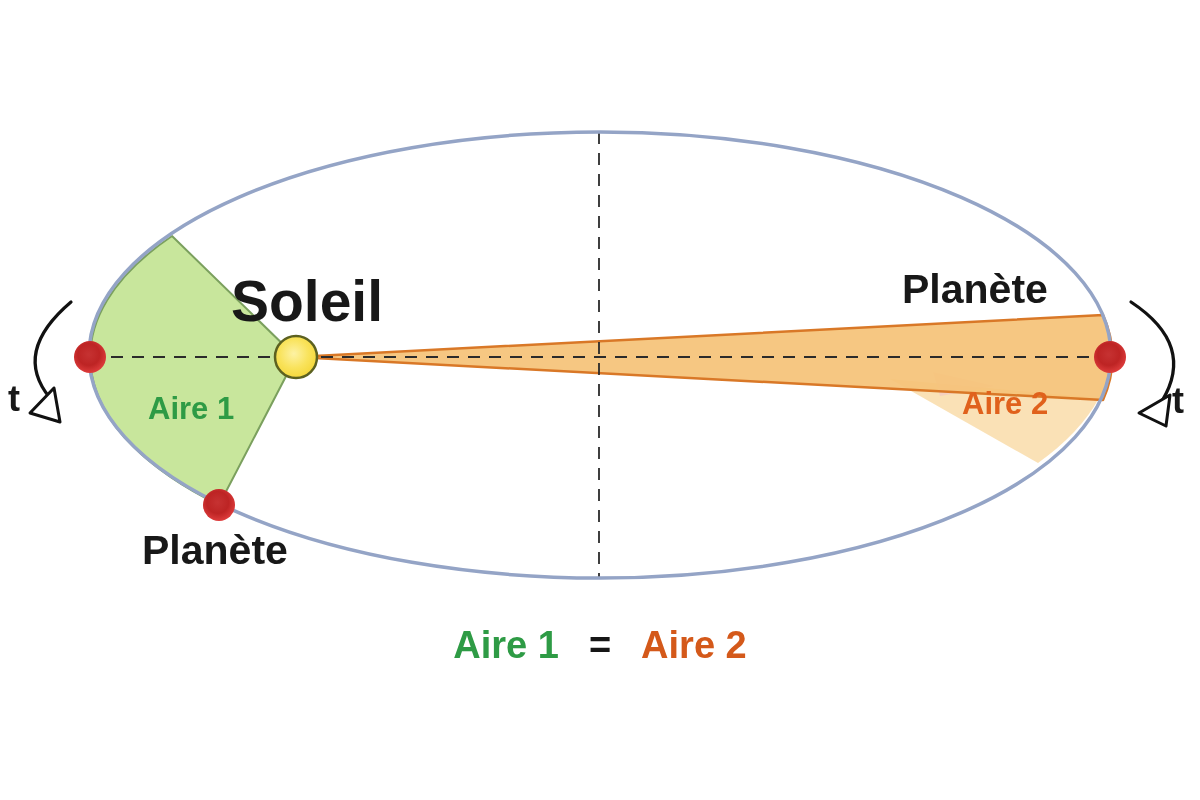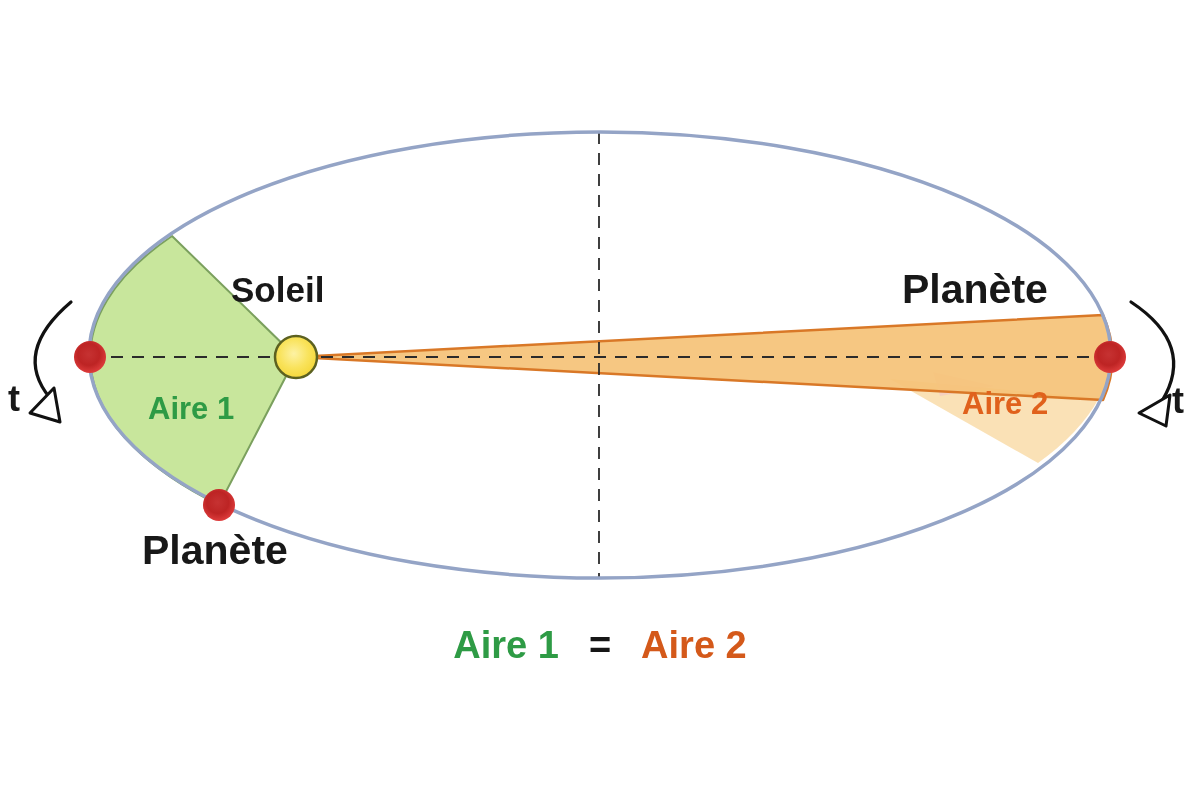--- a/index.html
+++ b/index.html
@@ -5,21 +5,21 @@
   html,body{margin:0;padding:0;background:#f2f2f2;}
   .stage{
     position:relative;
     width:1200px;height:800px;
     background:#ffffff;
     overflow:hidden;
     font-family:"Liberation Sans", sans-serif;
   }
   .stage svg{position:absolute;left:0;top:0;}
   .lbl{position:absolute;line-height:1.05;white-space:nowrap;color:#181818;}
-  .lbl-sun{left:231px;top:272px;font-size:35px;font-weight:600;}
+  .lbl-sun{left:231px;top:272px;font-size:57px;font-weight:600;}
   .lbl-planet-right{left:902px;top:268px;font-size:41px;font-weight:600;}
   .lbl-planet-bottom{left:142px;top:529px;font-size:41px;font-weight:600;}
   .lbl-area1{left:148px;top:393px;font-size:31px;font-weight:700;color:#2e9b45;}
   .lbl-area2{left:962px;top:388px;font-size:31px;font-weight:700;color:#e0611c;}
   .lbl-t-left{left:8px;top:380px;font-size:36px;font-weight:600;}
   .lbl-t-right{left:1172px;top:382px;font-size:36px;font-weight:600;}
   .equation{
     position:absolute;left:0;top:624px;width:1200px;
     display:flex;justify-content:center;align-items:baseline;
     font-size:38px;font-weight:700;

